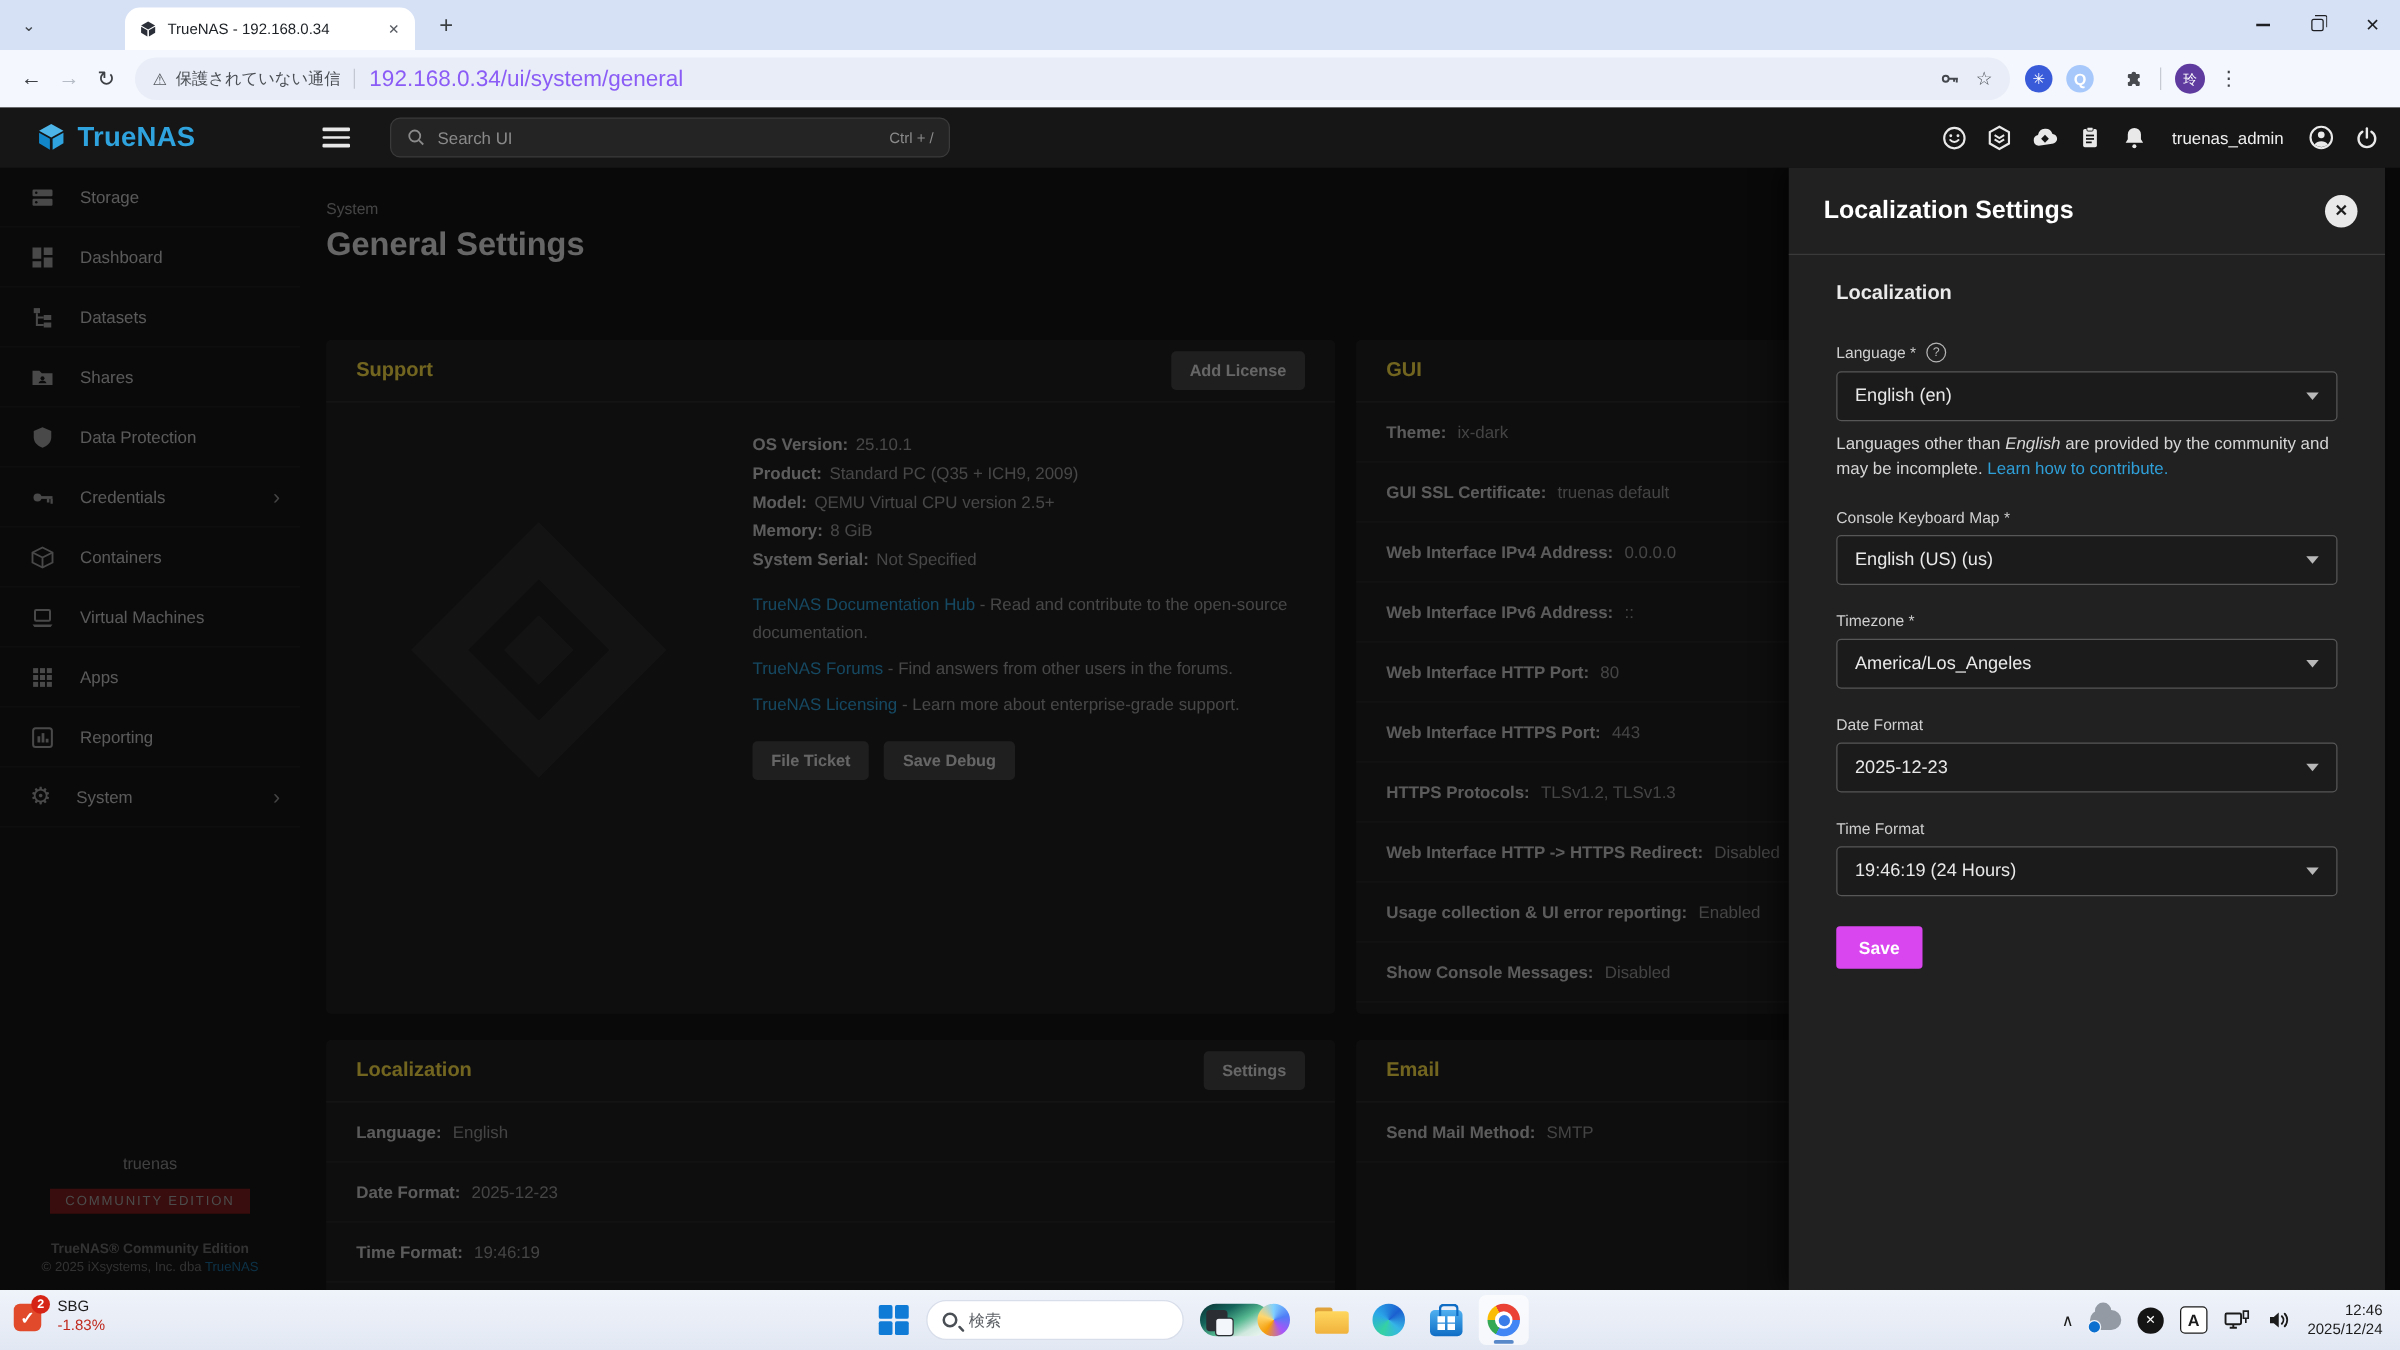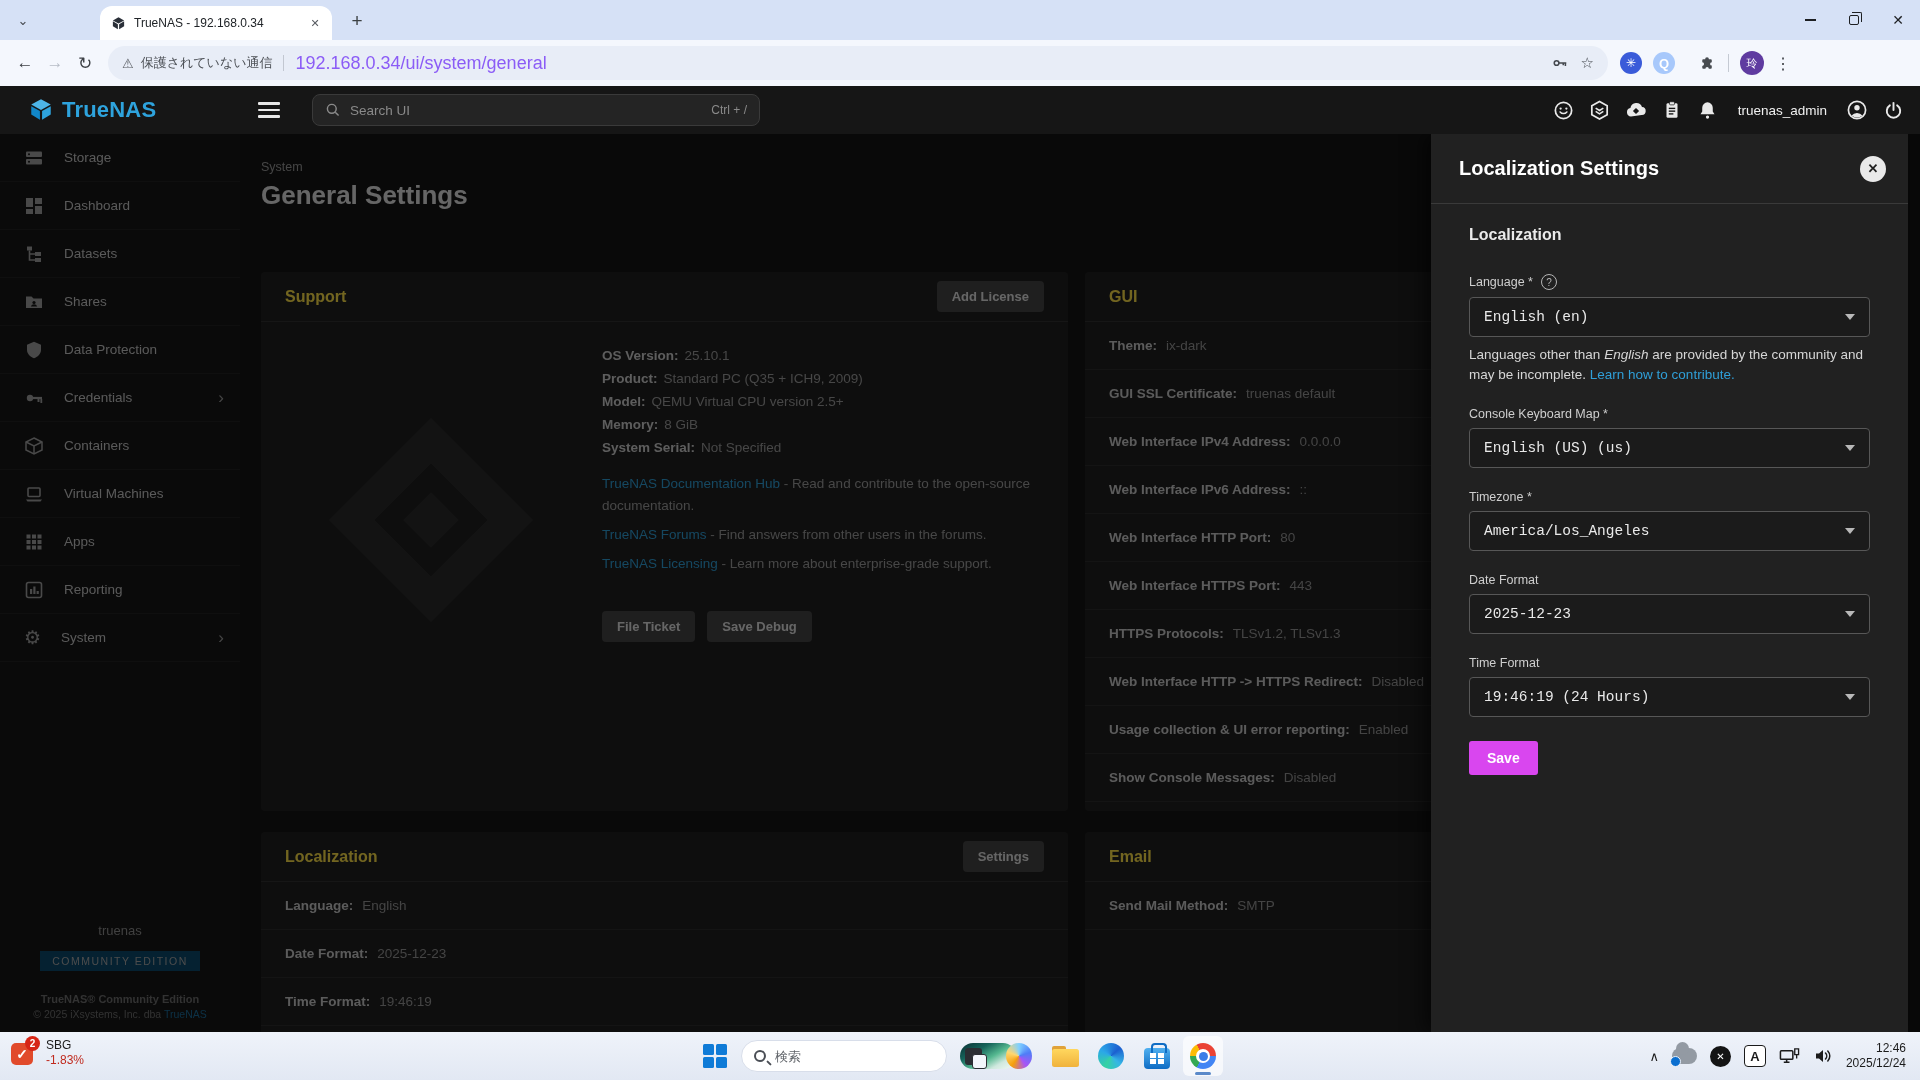--- a/index.html
+++ b/index.html
@@ -68,21 +68,21 @@
   .username { font-size:13.5px; color:#f0f0f0; margin:0 6px; }
 
   .tn-sidebar { position:absolute; top:48px; left:0; width:240px; bottom:0; background:#171717; z-index:5; }
   .side-item { height:48px; display:flex; align-items:center; padding:0 16px 0 24px; gap:20px;
     border-bottom:1px solid rgba(255,255,255,0.05); }
   .side-label { font-size:13.5px; color:#c7c7c7; flex:1; }
   .side-chev { color:#9a9a9a; font-size:17px; }
   .gear-glyph { font-size:19px; color:#a2a2a2; line-height:1; }
   .side-foot { position:absolute; bottom:12px; left:0; right:0; text-align:center; }
   .hostname { font-size:13px; color:#8f8f8f; margin-bottom:13px; }
-  .ce-badge { display:inline-block; background:#0c4a6e; color:#a8a8a8; font-size:10.5px;
+  .ce-badge { display:inline-block; background:#7f1d1d; color:#a8a8a8; font-size:10.5px;
     letter-spacing:1.5px; padding:4px 12px; margin-bottom:22px; }
   .edition { font-size:11px; font-weight:bold; color:#6f6f6f; margin-bottom:3px; }
   .copyright { font-size:10.5px; color:#6f6f6f; }
   .copyright a { color:#1c6e9c; text-decoration:none; }
 
   .tn-main { position:absolute; top:48px; left:240px; right:0; bottom:0; overflow:hidden; z-index:1; }
   .crumb { position:absolute; left:21px; top:26px; font-size:12.5px; color:#9a9a9a; }
   .page-title { position:absolute; left:21px; top:46px; font-size:26px; font-weight:bold; color:#e3e3e3; }
 
   .card { position:absolute; background:#212121; border-radius:4px; }
@@ -98,21 +98,21 @@
   .support-body { position:relative; height:488px; }
   .watermark { position:absolute; left:56px; top:84px; }
   .support-col { position:absolute; left:341px; top:22px; width:452px; }
   .info-line { font-size:13.5px; line-height:23px; }
   .info-line b { color:#cfcfcf; font-weight:bold; margin-right:6px; }
   .info-line span { color:#9d9d9d; }
   .links { margin-top:14px; }
   .link-line { font-size:13.5px; line-height:22px; margin-bottom:7px; }
   .link-line a { color:#2f9fd8; text-decoration:none; }
   .link-line span { color:#9d9d9d; }
-  .sup-btns { margin-top:36px; display:flex; gap:12px; }
+  .sup-btns { margin-top:18px; display:flex; gap:12px; }
   .kv-row { height:48px; display:flex; align-items:center; padding:0 24px;
     border-bottom:1px solid #2d2d2d; font-size:13.5px; }
   .kv-row b { color:#cbcbcb; font-weight:bold; margin-right:9px; }
   .kv-row span { color:#979797; }
 
   .backdrop { position:absolute; top:48px; left:0; right:0; bottom:0; background:rgba(0,0,0,0.55); z-index:20; }
 
   .panel { position:absolute; top:48px; right:12px; width:477px; bottom:0; background:#212121; z-index:30;
     box-shadow:-6px 0 18px rgba(0,0,0,0.6); }
   .panel-hd { height:70px; display:flex; align-items:center; padding:0 22px 0 28px;
@@ -121,21 +121,21 @@
   .close-btn { width:26px; height:26px; border-radius:50%; background:#e9e9e9; color:#1e1e1e;
     display:flex; align-items:center; justify-content:center; font-size:13px; font-weight:bold; }
   .panel-body { padding:22px 38px 0; }
   .section-hd { font-size:16px; font-weight:bold; color:#eaeaea; margin-bottom:30px; }
   .fld-label { display:flex; align-items:center; gap:8px; font-size:12.5px; color:#cfcfcf; margin-bottom:7px; }
   .help-circ { width:16px; height:16px; border:1.5px solid #b5b5b5; border-radius:50%; color:#b5b5b5;
     font-size:10px; display:flex; align-items:center; justify-content:center; }
   .select { height:40px; background:#1b1b1b; border:1px solid #575757; border-radius:4px;
     display:flex; align-items:center; padding:0 14px; margin-bottom:22px; }
   .select.nomb { margin-bottom:0; }
-  .select-val { flex:1; font-size:14.5px; color:#e9e9e9;font-family:Liberation Mono, monospace; }
+  .select-val { flex:1; font-size:14.5px; color:#e9e9e9; }
   .caret { width:0; height:0; border-left:5.5px solid transparent; border-right:5.5px solid transparent;
     border-top:6px solid #b8b8b8; }
   .helper { font-size:13.5px; line-height:20px; color:#d6d6d6; margin:8px 0 22px; }
   .helper i { font-style:italic; }
   .helper a { color:#2f9fd8; text-decoration:none; }
   .save-btn { display:inline-block; background:#d946ef; color:#fff; font-size:14px; font-weight:bold;
     padding:9px 18px; border-radius:3px; margin-top:2px; }
 
   
   .taskbar { position:absolute; bottom:0; left:0; right:0; height:48px;

